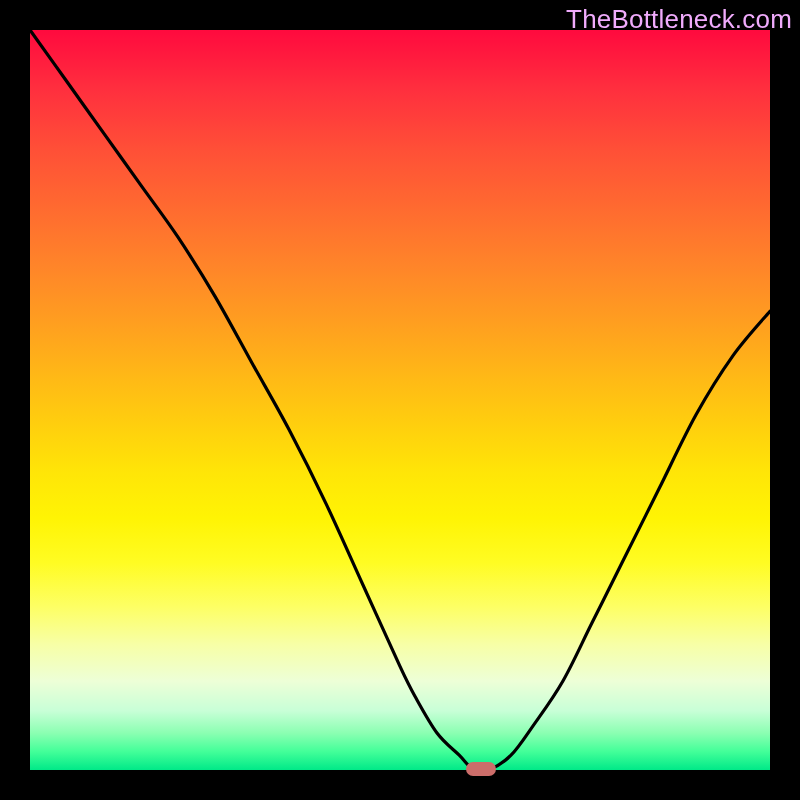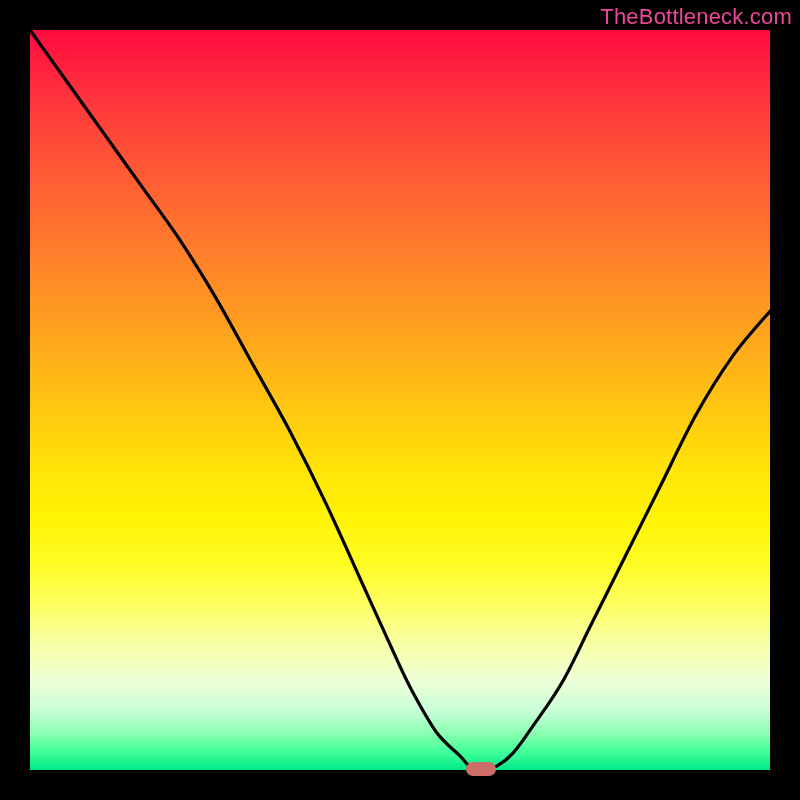--- a/index.html
+++ b/index.html
@@ -42,23 +42,23 @@
       #c8ffd7 92%,
       #8bffb2 95%,
       #43ff99 97.5%,
       #00e988 100%
     );
   }
   .watermark {
     position: absolute;
     top: 4px;
     right: 8px;
-    font-size: 22px;
+    font-size: 26px;
     font-weight: 500;
-    color: #ec4899;
+    color: #f0abfc;
     letter-spacing: 0.2px;
     user-select: none;
   }
   svg.curve {
     position: absolute;
     left: 0;
     top: 0;
     width: 740px;
     height: 740px;
     overflow: visible;

